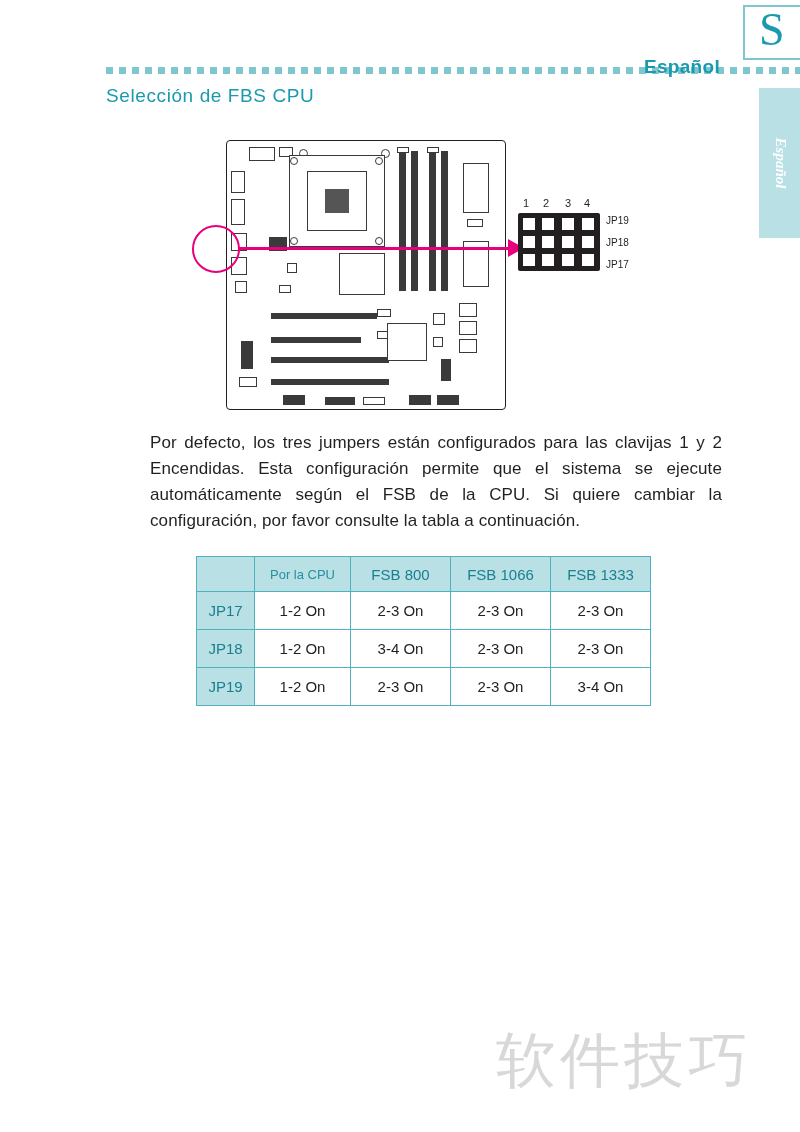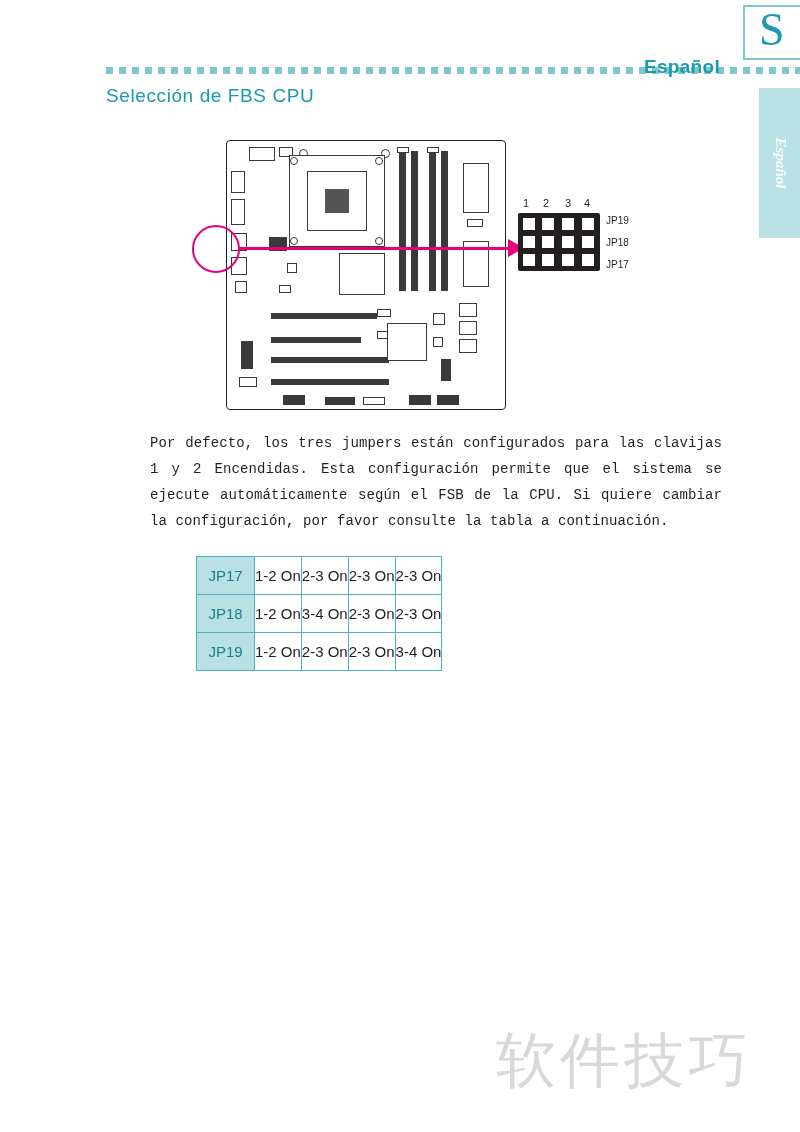--- a/index.html
+++ b/index.html
@@ -182,26 +182,25 @@
     border-top: 9px solid transparent;
     border-bottom: 9px solid transparent;
   }
 
   
   .para {
     position: absolute;
     left: 150px;
     top: 430px;
     width: 572px;
-    font-size: 14px;
+    font-size: 17px;
     line-height: 26px;
     text-align: justify;
     color: #231f20;
     letter-spacing: 0.1px;
-    font-family: Liberation Mono, monospace;
   }
 
   
   .tbl {
     position: absolute;
     left: 196px;
     top: 556px;
     border-collapse: collapse;
     font-size: 15px;
   }
@@ -406,20 +405,27 @@
     <div class="lbl" style="top:18px;">JP19</div>
     <div class="lbl" style="top:40px;">JP18</div>
     <div class="lbl" style="top:62px;">JP17</div>
   </div>
 </div>
 
 <div class="para">Por defecto, los tres jumpers están configurados para las clavijas 1 y 2 Encendidas. Esta configuración permite que el sistema se ejecute automáticamente según el FSB de la CPU. Si quiere cambiar la configuración, por favor consulte la tabla a continuación.</div>
 
 <table class="tbl">
   <tbody>
+      <tr>
+    <th class="hcell w1"></th>
+    <th class="hcell small w2">Por la  CPU</th>
+    <th class="hcell w3">FSB  800</th>
+    <th class="hcell w3">FSB  1066</th>
+    <th class="hcell w3">FSB  1333</th>
+  </tr>
   <tr>
     <td class="rowhead">JP17</td>
     <td class="cell">1-2 On</td>
     <td class="cell">2-3 On</td>
     <td class="cell">2-3 On</td>
     <td class="cell">2-3 On</td>
   </tr>
   <tr>
     <td class="rowhead">JP18</td>
     <td class="cell">1-2 On</td>

